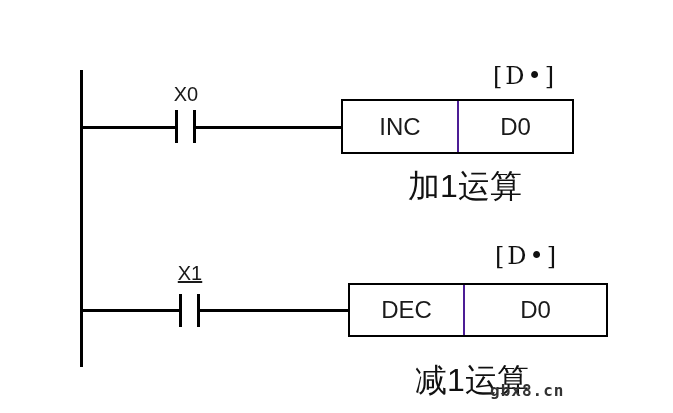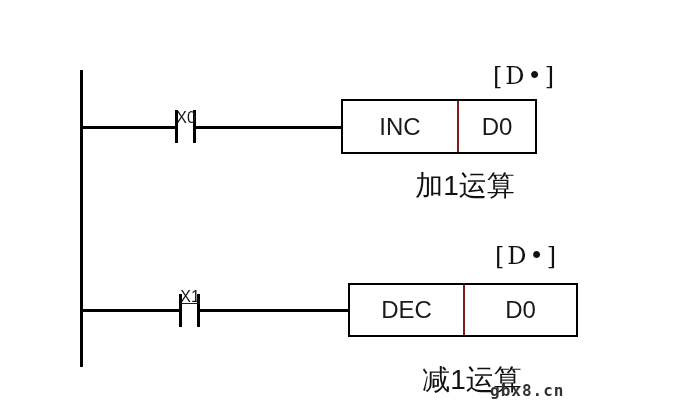--- a/index.html
+++ b/index.html
@@ -28,62 +28,61 @@
   .contact-bar {
     position: absolute;
     width: 3px;
     height: 33px;
     background: #000000;
   }
   .contact-label {
     position: absolute;
     width: 56px;
     text-align: center;
-    font-size: 16px;
+    font-size: 20px;
     line-height: 22px;
     color: #1a1a1a;
     font-family: "Liberation Sans", sans-serif;
-    margin-top: 24px;
   }
   .inst-box {
     position: absolute;
     box-sizing: border-box;
     border: 2px solid #000000;
     background: #ffffff;
     display: flex;
   }
   .inst-cell {
     box-sizing: border-box;
     display: flex;
     align-items: center;
     justify-content: center;
     font-size: 24px;
     color: #1a1a1a;
     font-family: "Liberation Sans", sans-serif;
   }
   .operand-cell {
-    border-left: 2px solid #7f1d1d;
+    border-left: 2px solid #4c1d95;
     flex: 1;
   }
   .operand-header {
     position: absolute;
     width: 70px;
     text-align: center;
     font-family: "DejaVu Serif", serif;
     font-size: 24px;
     line-height: 26px;
     letter-spacing: 3px;
     color: #111111;
     white-space: nowrap;
   }
   .caption {
     position: absolute;
     width: 130px;
     text-align: center;
-    font-size: 28px;
+    font-size: 32px;
     line-height: 28px;
     color: #111111;
     font-family: "Liberation Sans", sans-serif;
     white-space: nowrap;
   }
   .watermark {
     position: absolute;
     font-family: "DejaVu Sans Mono", monospace;
     font-size: 16px;
     font-weight: bold;
@@ -106,21 +105,21 @@
       <div class="contact-bar" style="left:175px; top:110px;"></div>
       <div class="contact-bar" style="left:193px; top:110px;"></div>
     </div>
 
     <div class="contact-label" style="left:158px; top:83px;">X0</div>
 
     <div class="wire-h" style="left:196px; top:126px; width:145px;"></div>
 
     <div class="operand-header" style="left:490px; top:63px;">[D•]</div>
 
-    <div class="inst-box" style="left:341px; top:99px; width:196px; height:55px;">
+    <div class="inst-box" style="left:341px; top:99px; width:233px; height:55px;">
       <div class="inst-cell" style="width:114px;">INC</div>
       <div class="inst-cell operand-cell">D0</div>
     </div>
 
     <div class="caption" style="left:400px; top:172px;">加1运算</div>
   </div>
 
   <div>
     <div class="wire-h" style="left:83px; top:309px; width:96px;"></div>
 
@@ -128,21 +127,21 @@
       <div class="contact-bar" style="left:179px; top:294px;"></div>
       <div class="contact-bar" style="left:197px; top:294px;"></div>
     </div>
 
     <div class="contact-label" style="left:162px; top:262px;text-decoration:underline;">X1</div>
 
     <div class="wire-h" style="left:200px; top:309px; width:148px;"></div>
 
     <div class="operand-header" style="left:492px; top:243px;">[D•]</div>
 
-    <div class="inst-box" style="left:348px; top:283px; width:230px; height:54px;">
+    <div class="inst-box" style="left:348px; top:283px; width:260px; height:54px;">
       <div class="inst-cell" style="width:113px;">DEC</div>
       <div class="inst-cell operand-cell">D0</div>
     </div>
 
     <div class="caption" style="left:407px; top:366px;">减1运算</div>
   </div>
 
   <div class="watermark" style="left:490px; top:381px;">gbx8.cn</div>
 
 </div>

